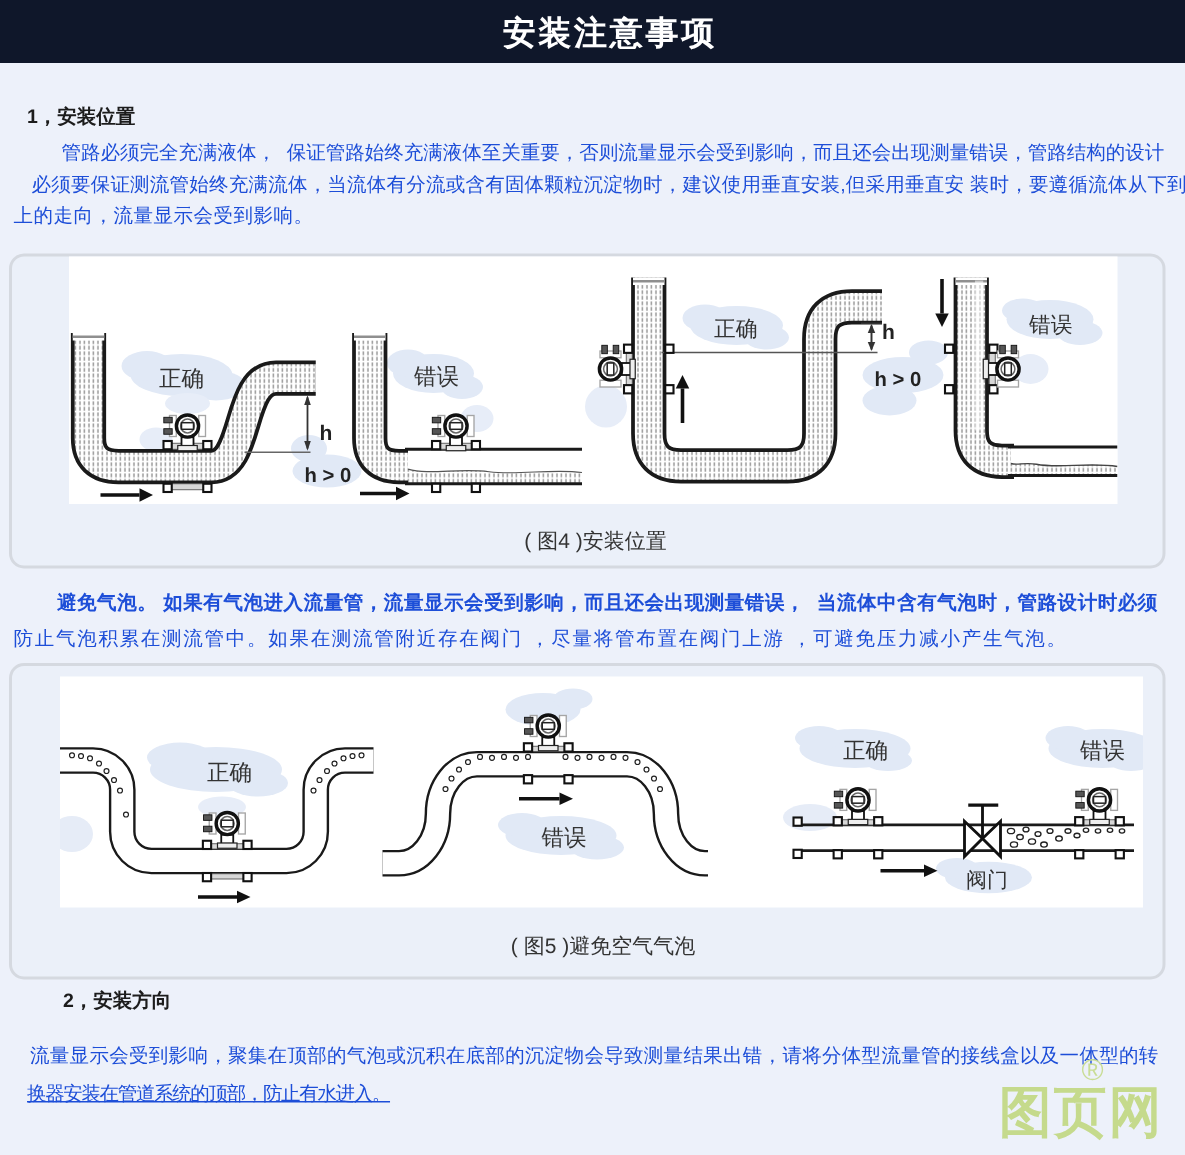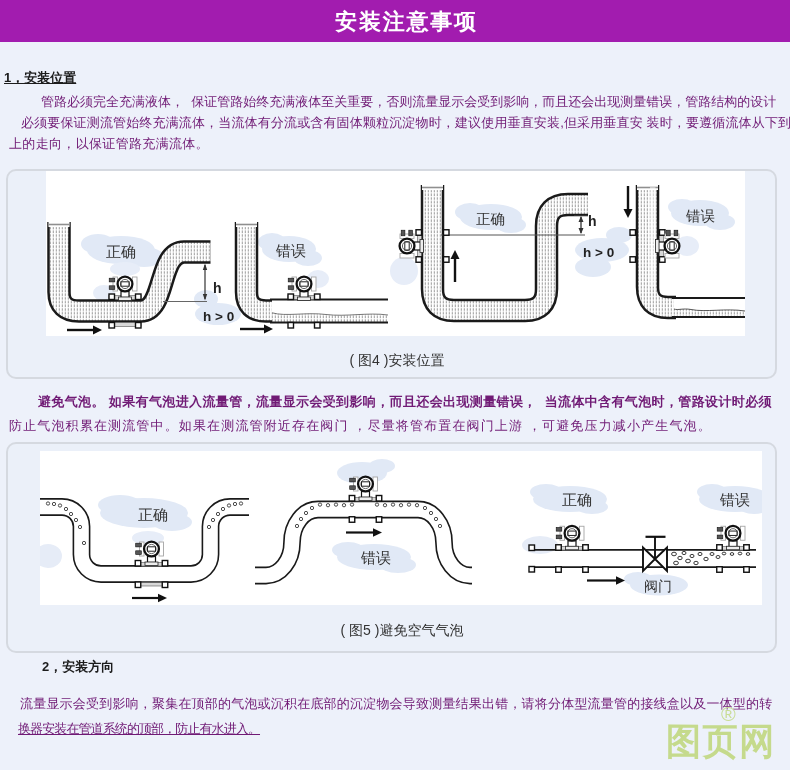--- a/index.html
+++ b/index.html
@@ -1,31 +1,31 @@
 <!DOCTYPE html>
 <html><head>
 <meta charset="utf-8">
 <style>
 html,body{margin:0;padding:0;}
 body{width:790px;height:770px;background:#edf1fa;font-family:"Liberation Sans",sans-serif;position:relative;overflow:hidden;}
-.hdr{position:absolute;left:0;top:0;width:790px;height:42px;background:#a21caf;color:#ffffff;font-size:22px;font-weight:bold;text-align:center;line-height:43px;letter-spacing:1.8px;padding-left:23px;box-sizing:border-box;}
+.hdr{position:absolute;left:0;top:0;width:790px;height:42px;background:#0f172a;color:#ffffff;font-size:22px;font-weight:bold;text-align:center;line-height:43px;letter-spacing:1.8px;padding-left:23px;box-sizing:border-box;}
 .h1{position:absolute;font-size:13px;font-weight:bold;color:#1c1c1c;white-space:nowrap;}
-.ln{position:absolute;font-size:13px;color:#701a75;white-space:nowrap;}
+.ln{position:absolute;font-size:13px;color:#1d4ed8;white-space:nowrap;}
 .panel{position:absolute;left:6px;width:771px;background:#ebf0f9;border:2px solid #d5d9e0;border-radius:10px;box-sizing:border-box;}
 .wbox{position:absolute;background:#ffffff;opacity:0.999;}
 .cap{position:absolute;left:0;width:790px;text-align:center;font-size:14px;color:#333333;}
 </style>
 </head>
 <body>
 <div class="hdr">安装注意事项</div>
 
-<div class="h1" style="left:4px;top:69px;text-decoration:underline;">1，安装位置</div>
+<div class="h1" style="left:18px;top:69px;">1，安装位置</div>
 <div class="ln" id="p1l1" style="left:41px;top:93px;">管路必须完全充满液体，&nbsp; 保证管路始终充满液体至关重要，否则流量显示会受到影响，而且还会出现测量错误，管路结构的设计</div>
 <div class="ln" id="p1l2" style="left:9px;top:114px;letter-spacing:0.15px;margin-left:12px;">必须要保证测流管始终充满流体，当流体有分流或含有固体颗粒沉淀物时，建议使用垂直安装,但采用垂直安 装时，要遵循流体从下到</div>
-<div class="ln" id="p1l3" style="left:9px;top:135px;letter-spacing:0.33px;">上的走向，以保证管路充满流体。</div>
+<div class="ln" id="p1l3" style="left:9px;top:135px;letter-spacing:0.33px;">上的走向，流量显示会受到影响。</div>
 
 <div class="panel" style="top:169px;height:210px;"></div>
 <div class="wbox" style="left:46px;top:171px;width:699px;height:165px;">
 <svg width="699" height="165" viewBox="0 0 699 165">
 <defs>
 <pattern id="st" width="3" height="3.7" patternUnits="userSpaceOnUse">
 <rect width="3" height="3.7" fill="#ffffff"></rect>
 <rect x="0.8" y="0.3" width="1" height="2.6" fill="#999999"></rect>
 </pattern>
 <g id="meter">

